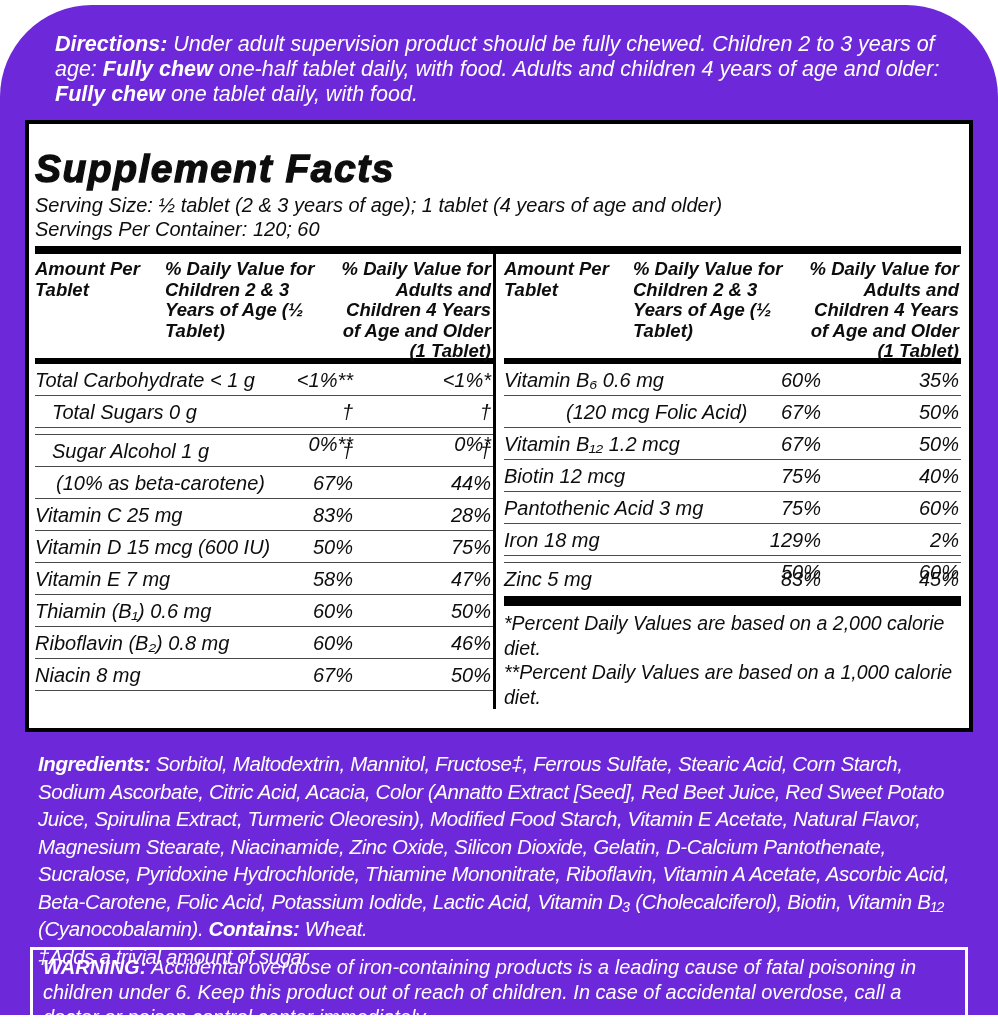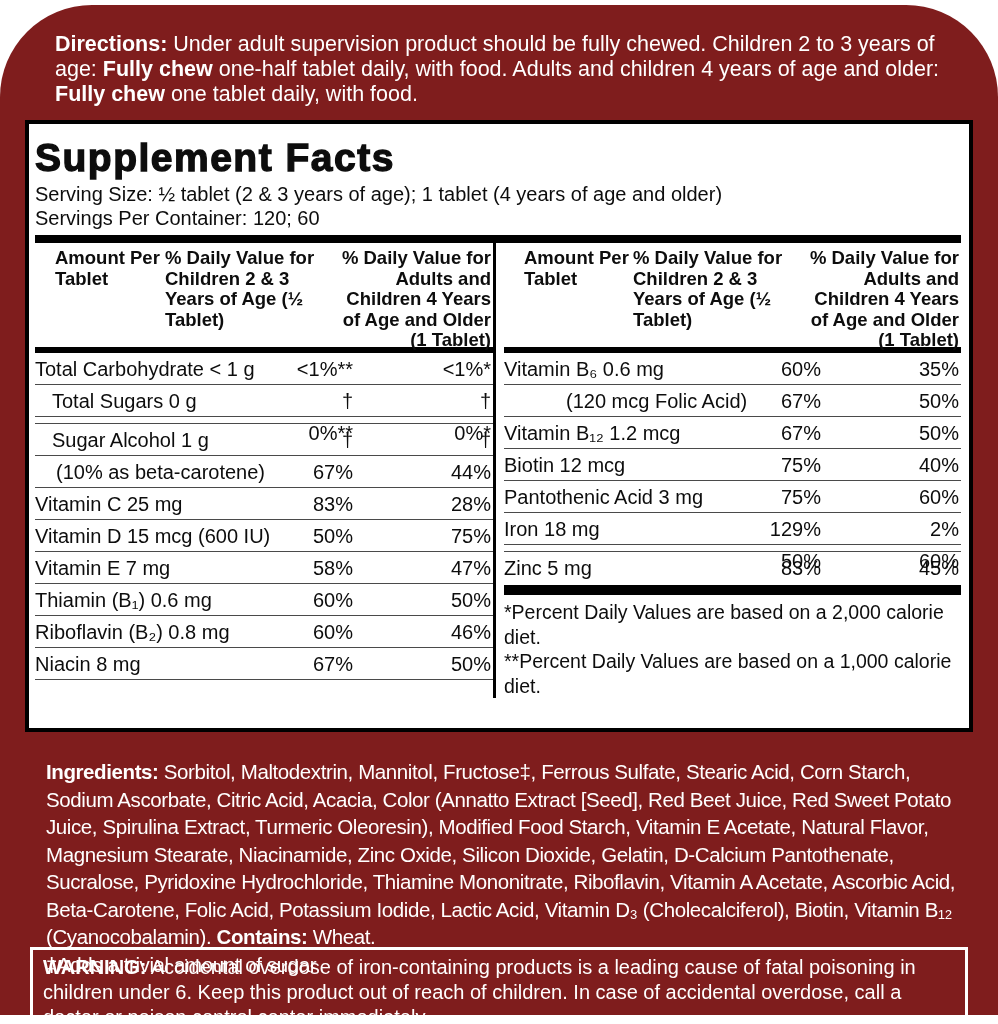--- a/index.html
+++ b/index.html
@@ -3,64 +3,64 @@
 <meta charset="utf-8">
 <style>
   html,body{margin:0;padding:0;}
   body{
     width:998px;height:1024px;position:relative;background:#ffffff;
     font-family:"Liberation Sans","DejaVu Sans",sans-serif;color:#0d0d0d;
     overflow:hidden;
   }
   .label{
     position:absolute;top:5px;left:0;right:0;bottom:9px;
-    background:#7f1d1d;border-radius:92px 92px 0 0;
+    background:#6d28d9;border-radius:92px 92px 0 0;font-style:italic;
   }
   .b{font-weight:700;}
   .directions{
     position:absolute;top:27px;left:55px;right:46px;
     color:#ffffff;font-size:21.5px;line-height:25px;margin:0;
   }
   
   .facts{
     position:absolute;top:115px;left:25px;right:25px;height:612px;
     background:#ffffff;border:4px solid #000;box-sizing:border-box;
-    padding:10px 8px 0 6px;overflow:hidden;
+    padding:21px 8px 0 6px;overflow:hidden;
   }
   .sf-title{
     margin:2px 0 3px 0;font-size:39px;line-height:44px;font-weight:900;
     letter-spacing:1.5px;-webkit-text-stroke:1.3px #0d0d0d;
   }
   .serving{margin:0;font-size:20px;line-height:23.5px;}
   .bar8{height:8px;background:#000;margin-top:5px;}
   .bar6{height:6px;background:#000;}
   .bar10{height:10px;background:#000;margin-top:2px;}
   .cols{display:flex;align-items:stretch;}
   .half{position:relative;}
   .half.left{width:458px;}
   .half.right{flex:1;padding-left:8px;}
   .vd{width:3px;background:#000;flex:0 0 3px;}
-  .thead{position:relative;min-height:99px;font-weight:700;font-size:18.5px;line-height:20.5px;padding-top:5px;margin-left:20px;}
+  .thead{position:relative;min-height:99px;font-weight:700;font-size:18.5px;line-height:20.5px;padding-top:5px;}
   .h-name{width:125px;}
   .h-dv1{position:absolute;top:5px;right:156px;width:172px;text-align:left;}
   .h-dv2{position:absolute;top:5px;right:2px;width:162px;text-align:right;}
   .trow{position:relative;border-bottom:1.5px solid #4a4a4a;padding:3.5px 0 2.5px;font-size:20px;line-height:25px;}
   .trow.nb{border-bottom:none;}
   .dv1{position:absolute;right:140px;top:3.5px;}
   .dv2{position:absolute;right:2px;top:3.5px;}
   .ind1{padding-left:17px;}
   .ind2{padding-left:43px;}
   .n2l{padding-left:21px;}
   .n2r{padding-left:62px;}
   .footnotes{font-size:19.5px;line-height:24.5px;padding-top:5px;}
   .footnotes p{margin:0;}
   
   .ingredients{
     position:absolute;top:737px;left:30px;right:22px;color:#ffffff;
-    font-size:20.5px;line-height:27.5px;letter-spacing:-0.4px;margin:16px;
+    font-size:20.5px;line-height:27.5px;letter-spacing:-0.4px;margin:8px;
   }
   .sugar-note{display:block;}
   .warning{
     position:absolute;top:942px;left:30px;right:30px;box-sizing:border-box;
     border:3.5px solid #ffffff;color:#ffffff;padding:5px 10px 7px;
     font-size:20px;line-height:25px;
   }
   .warning p{margin:0;}
 </style>
 </head>

